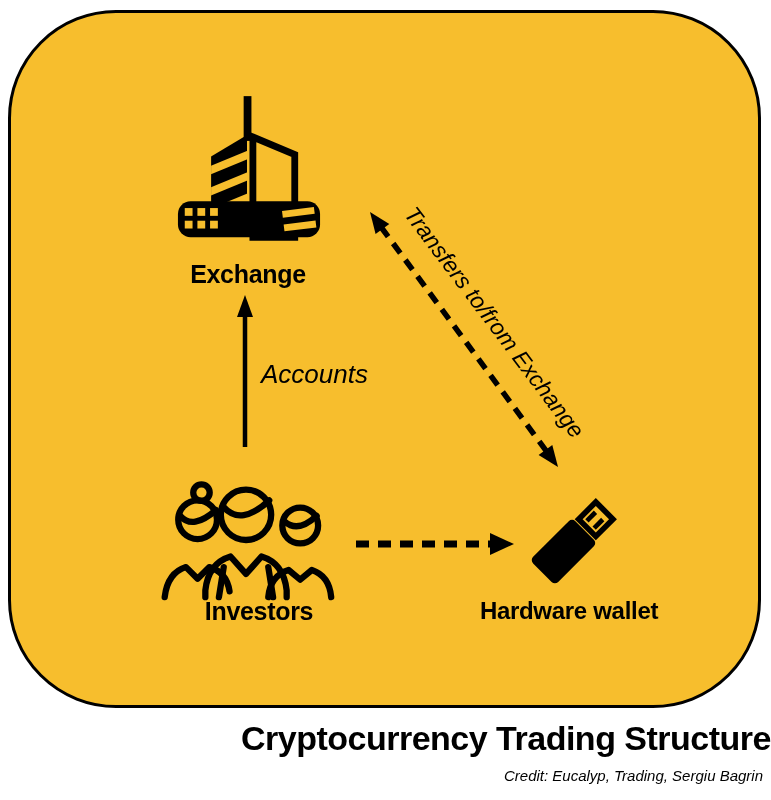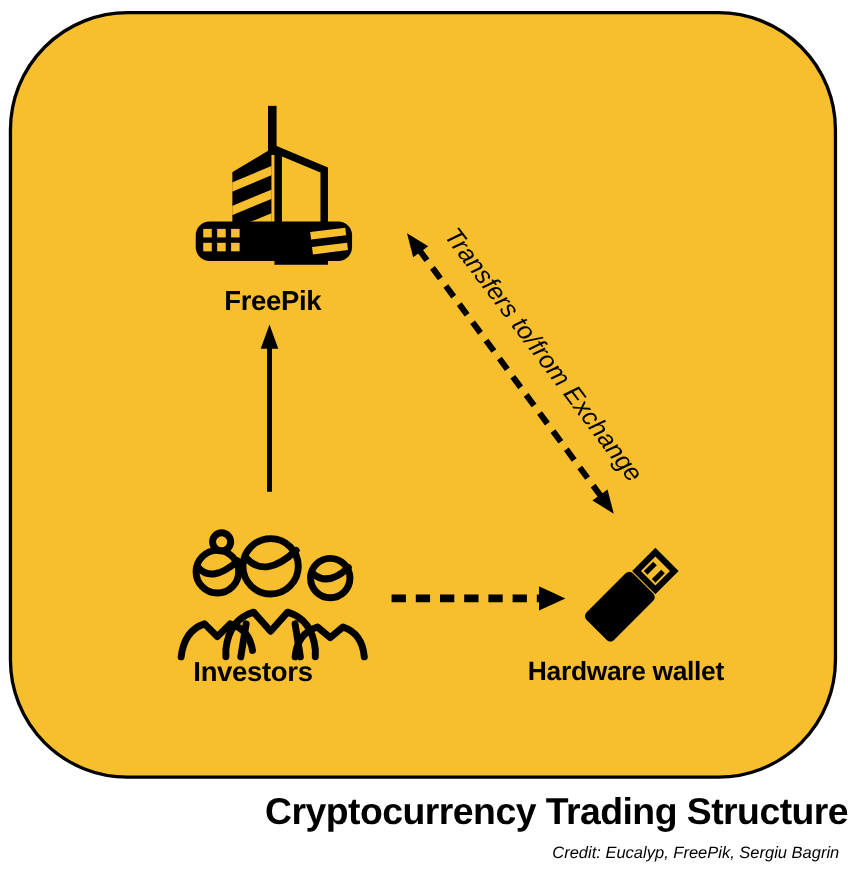--- a/index.html
+++ b/index.html
@@ -36,21 +36,21 @@
   .node-label{
     position:absolute;
     width:210px;
     text-align:center;
     font-weight:700;
     font-size:25px;
     color:var(--ink);
     letter-spacing:-0.3px;
   }
   .exchange-label{left:143px;top:260px;}
-  .investors-label{left:125px;top:597px;}
+  .investors-label{left:154px;top:597px;}
   .wallet-label{left:464px;top:597px;font-size:24px;}
   .edge-label{
     position:absolute;
     font-style:italic;
     color:var(--ink);
   }
   .accounts-label{
     left:261px;top:359px;
     font-size:26px;
   }
@@ -171,22 +171,23 @@
 
   <svg class="icon-svg wallet-icon" viewBox="0 0 120 120" aria-hidden="true">
     <g transform="rotate(-45 60 60)">
       <rect x="6" y="41" width="64" height="38" rx="5" class="fill-ink"></rect>
       <rect x="74" y="47" width="26" height="26" fill="none" class="stroke-ink" stroke-width="6"></rect>
       <rect x="79" y="52" width="13" height="5" class="fill-ink"></rect>
       <rect x="79" y="63" width="13" height="5" class="fill-ink"></rect>
     </g>
   </svg>
 
-  <div class="node-label exchange-label">FreePik</div>
+  <div class="node-label exchange-label">Exchange</div>
   <div class="node-label investors-label">Investors</div>
   <div class="node-label wallet-label">Hardware wallet</div>
 
+  <div class="edge-label accounts-label">Accounts</div>
   <div class="edge-label transfers-label">Transfers to/from Exchange</div>
 
   <div class="diagram-title">Cryptocurrency Trading Structure</div>
-  <div class="credit-line">Credit: Eucalyp, FreePik, Sergiu Bagrin</div>
+  <div class="credit-line">Credit: Eucalyp, Trading, Sergiu Bagrin</div>
 
 </div>
 
 </body></html>

